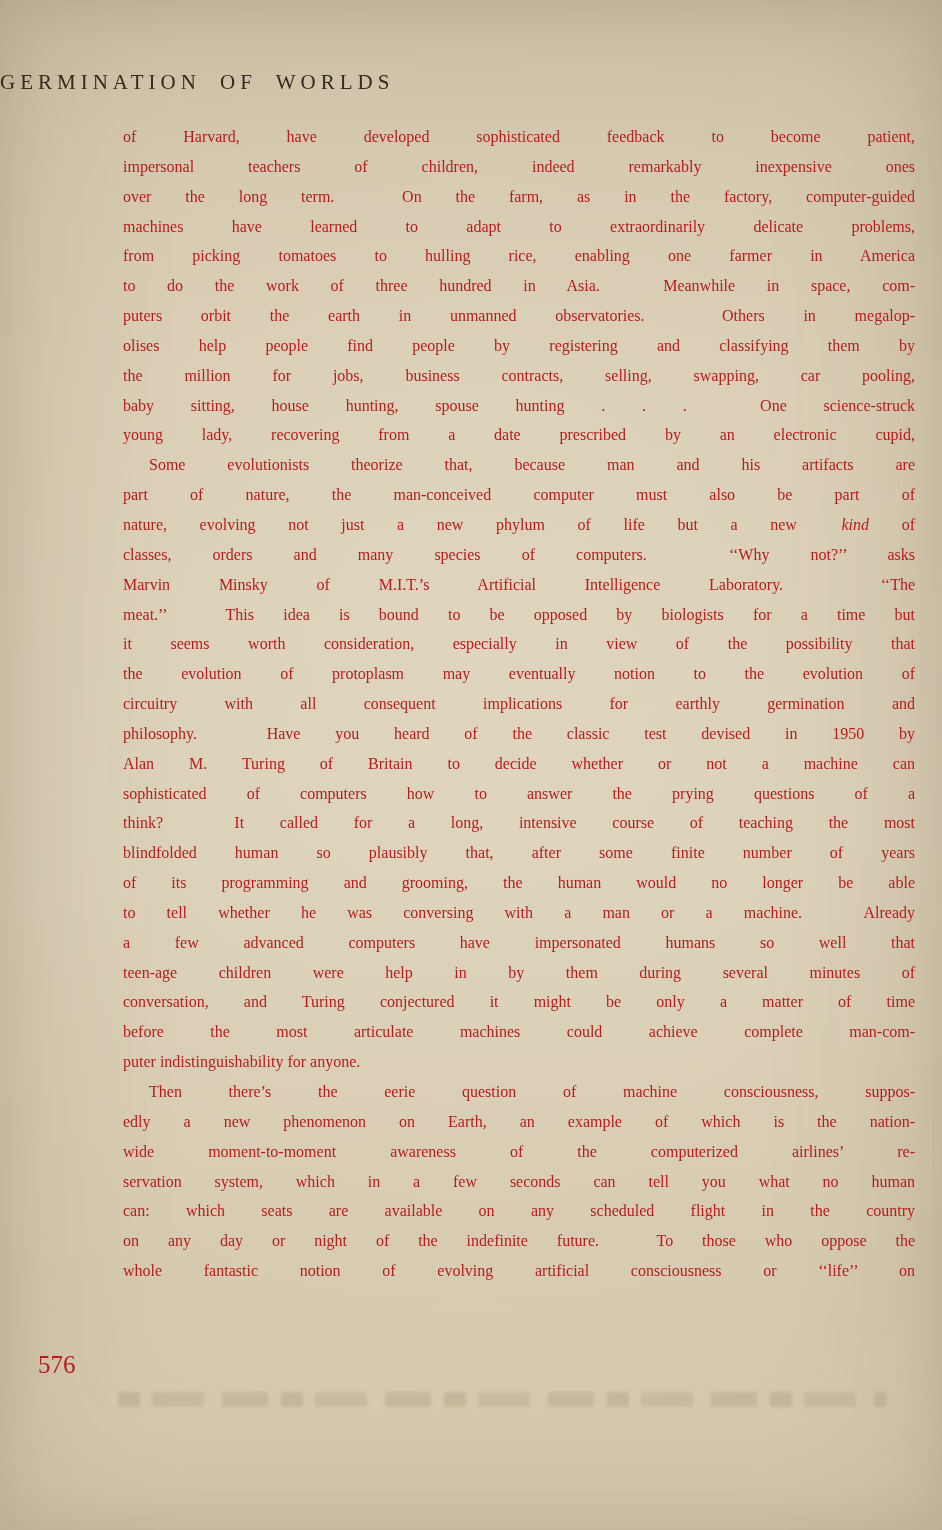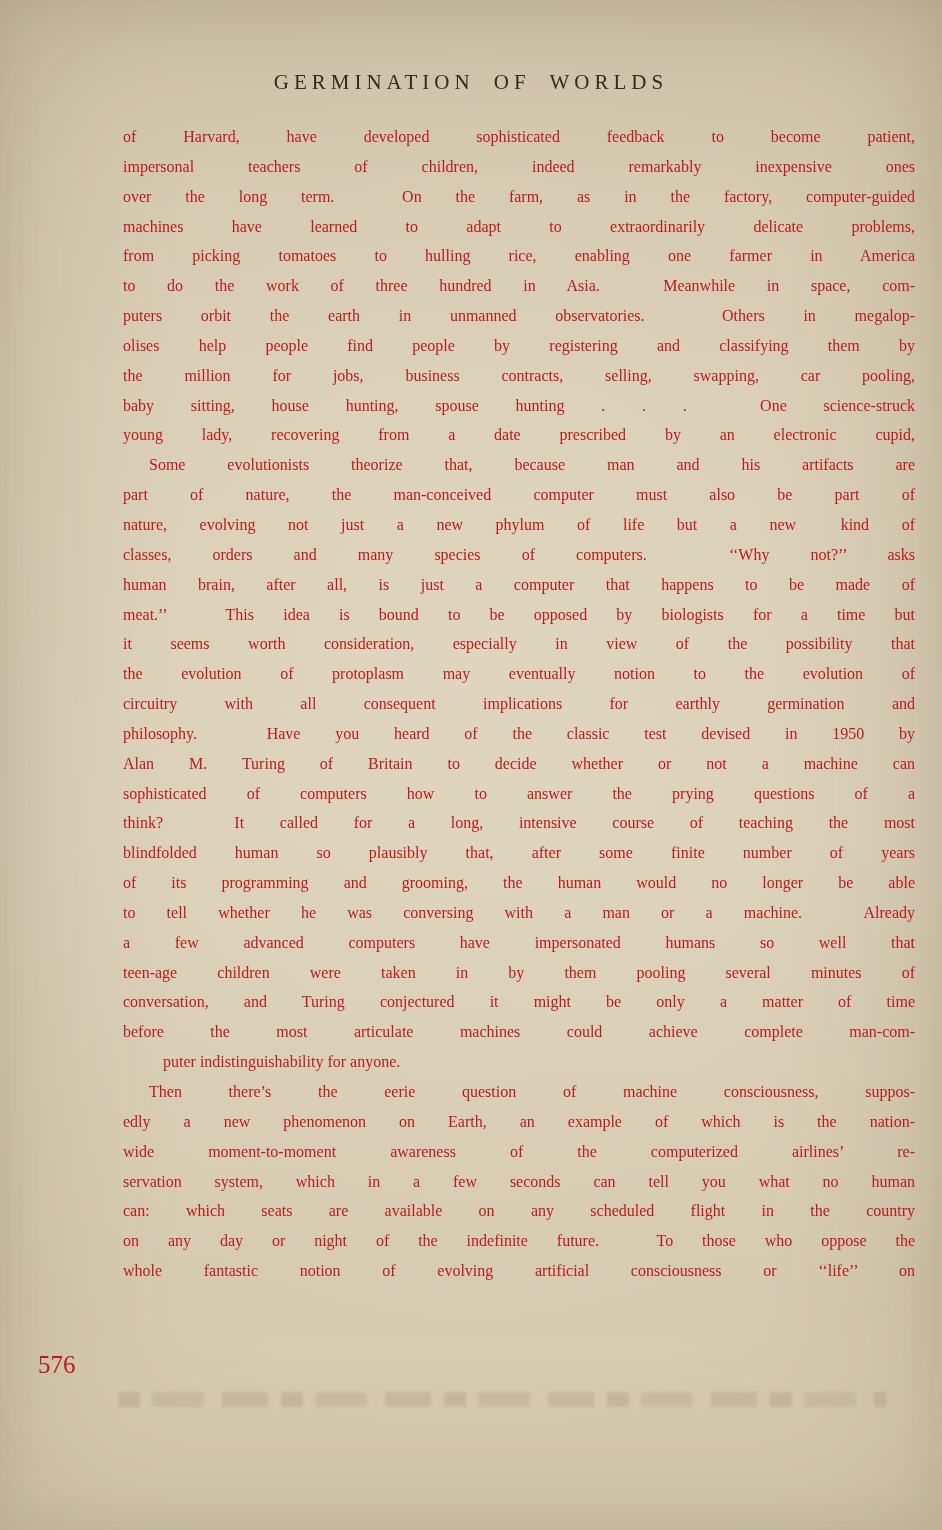--- a/index.html
+++ b/index.html
@@ -10,31 +10,31 @@
       radial-gradient(ellipse 120% 85% at 50% 42%, rgba(255,252,240,0.18), rgba(255,252,240,0) 65%),
       linear-gradient(180deg,#d0c4a9 0%,#d7cbb1 25%,#d9ceb5 55%,#d5c9ae 85%,#d8ccb2 100%);
     font-family:"Liberation Serif","DejaVu Serif",serif;
     color:#40312a;
   }
   .vignette{
     position:absolute;inset:0;pointer-events:none;
     box-shadow:inset 0 0 170px rgba(96,78,50,.22), inset 0 0 45px rgba(96,78,50,.10);
   }
   .running-header{
-    position:absolute;top:70px;left:0;right:0;text-align:center;
+    position:absolute;top:70px;left:0;right:0;
     font-size:21px;letter-spacing:5px;word-spacing:9px;color:#352a20;
   }
   .text-block{
     position:absolute;left:123px;top:122px;width:792px;
     font-size:16px;line-height:29.85px;color:#b91c1c;
   }
   .line{text-align:justify;text-align-last:justify;}
-  .line.short{text-align-last:left;margin-left:40px;}
+  .line.short{text-align-last:left;}
   .line.indent{padding-left:26px;}
-  .it{margin-left:12px;}
+  .it{font-style:italic;margin-left:12px;}
   .page-num{
     position:absolute;left:38px;top:1351px;font-size:25px;color:#b91c1c;
   }
   .ghost{
     position:absolute;left:118px;top:1392px;width:768px;height:15px;
     opacity:.38;filter:blur(1.7px);pointer-events:none;
     background:repeating-linear-gradient(90deg,
       rgba(130,108,78,.50) 0 22px, rgba(130,108,78,0) 22px 34px,
       rgba(130,108,78,.38) 34px 86px, rgba(130,108,78,0) 86px 104px,
       rgba(130,108,78,.46) 104px 150px, rgba(130,108,78,0) 150px 163px);
@@ -59,34 +59,34 @@
       <div class="line">olises help people find people by registering and classifying them by</div>
       <div class="line">the million for jobs, business contracts, selling, swapping, car pooling,</div>
       <div class="line">baby sitting, house hunting, spouse hunting . . .&nbsp; One science-struck</div>
       <div class="line">young lady, recovering from a date prescribed by an electronic cupid,</div>
     </div>
   <div>
       <div class="line indent">Some evolutionists theorize that, because man and his artifacts are</div>
       <div class="line">part of nature, the man-conceived computer must also be part of</div>
       <div class="line"><span>nature, evolving not just a new phylum of life but a new </span><span class="it">kind</span><span> of</span></div>
       <div class="line">classes, orders and many species of computers.&nbsp; ‘‘Why not?’’ asks</div>
-      <div class="line">human brain, after all, is just a computer that happens to be made of</div>
+      <div class="line">Marvin Minsky of M.I.T.’s Artificial Intelligence Laboratory.&nbsp; ‘‘The</div>
       <div class="line">meat.’’&nbsp; This idea is bound to be opposed by biologists for a time but</div>
       <div class="line">it seems worth consideration, especially in view of the possibility that</div>
       <div class="line">the evolution of protoplasm may eventually notion to the evolution of</div>
       <div class="line">circuitry with all consequent implications for earthly germination and</div>
       <div class="line">philosophy.&nbsp; Have you heard of the classic test devised in 1950 by</div>
       <div class="line">Alan M. Turing of Britain to decide whether or not a machine can</div>
       <div class="line">sophisticated of computers how to answer the prying questions of a</div>
       <div class="line">think?&nbsp; It called for a long, intensive course of teaching the most</div>
       <div class="line">blindfolded human so plausibly that, after some finite number of years</div>
       <div class="line">of its programming and grooming, the human would no longer be able</div>
       <div class="line">to tell whether he was conversing with a man or a machine.&nbsp; Already</div>
       <div class="line">a few advanced computers have impersonated humans so well that</div>
-      <div class="line">teen-age children were taken in by them pooling several minutes of</div>
+      <div class="line">teen-age children were help in by them during several minutes of</div>
       <div class="line">conversation, and Turing conjectured it might be only a matter of time</div>
       <div class="line">before the most articulate machines could achieve complete man-com-</div>
       <div class="line short">puter indistinguishability for anyone.</div>
     </div>
   <div>
       <div class="line indent">Then there’s the eerie question of machine consciousness, suppos-</div>
       <div class="line">edly a new phenomenon on Earth, an example of which is the nation-</div>
       <div class="line">wide moment-to-moment awareness of the computerized airlines’ re-</div>
       <div class="line">servation system, which in a few seconds can tell you what no human</div>
       <div class="line">can: which seats are available on any scheduled flight in the country</div>

